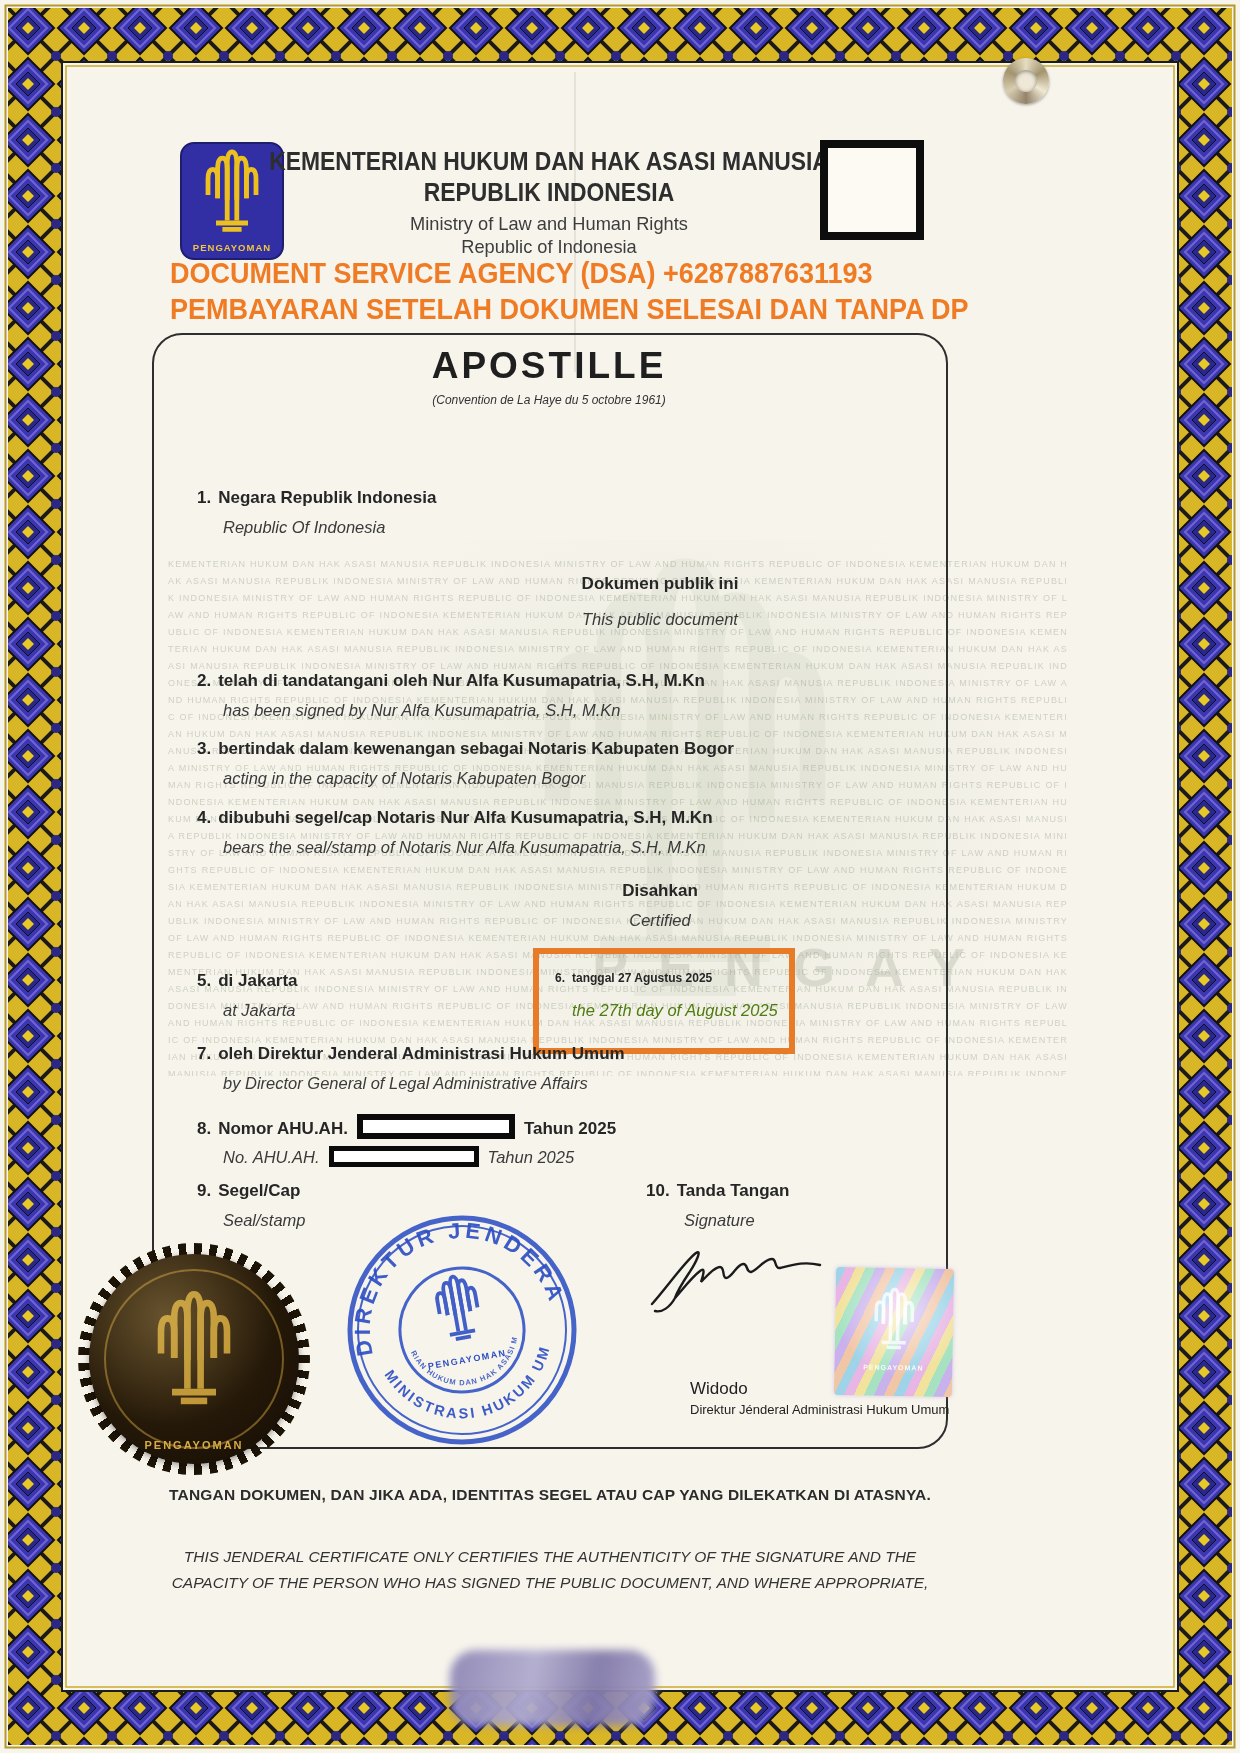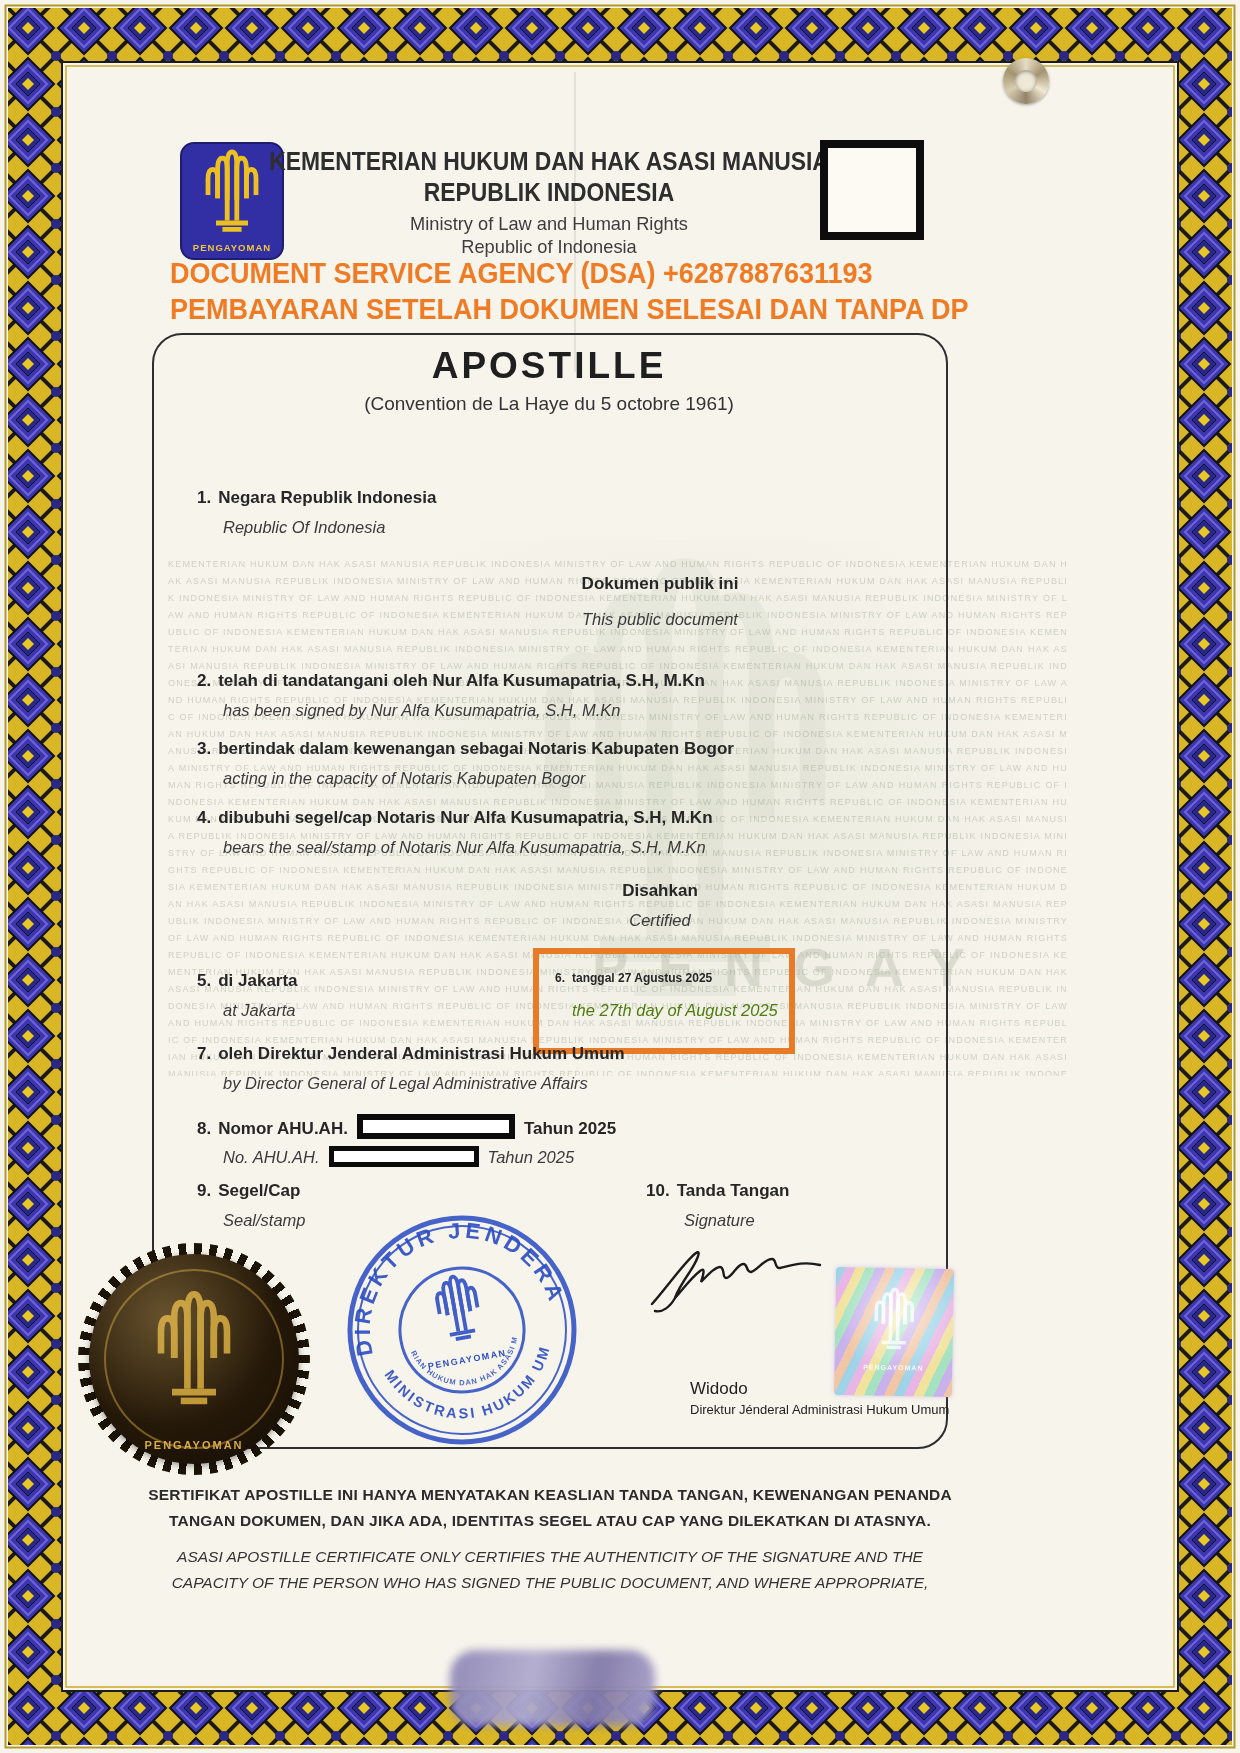--- a/index.html
+++ b/index.html
@@ -101,21 +101,21 @@
   <div class="hl2" style="top:236px">Republic of Indonesia</div>
 
   <div class="abs" style="left:820px;top:140px;width:88px;height:84px;border:8px solid #0d0d0d;background:#fcfaf3"></div>
 
   <div class="ag" style="top:256px">DOCUMENT SERVICE AGENCY (DSA) +6287887631193</div>
   <div class="ag" style="top:292px">PEMBAYARAN SETELAH DOKUMEN SELESAI DAN TANPA DP</div>
 
   <div class="abs" style="left:152px;top:333px;width:792px;height:1112px;border:2.5px solid #2e2e2e;border-radius:30px"></div>
 
   <div class="abs" style="left:549px;top:345px;transform:translateX(-50%);font-size:37px;font-weight:700;letter-spacing:3px;color:#1f1f1f">APOSTILLE</div>
-  <div class="abs" style="left:549px;top:393px;transform:translateX(-50%);font-size:19px;color:#333">(Convention de La Haye du 5 octobre 1961)</div>
+  <div class="abs" style="left:549px;top:393px;transform:translateX(-50%);font-size:12px;font-style:italic;color:#333">(Convention de La Haye du 5 octobre 1961)</div>
 
   <div class="it" style="top:488px"><span class="no">1.</span><span>Negara Republik Indonesia</span></div>
   <div class="en" style="top:518px">Republic Of Indonesia</div>
 
   <div class="ctr cb" style="top:574px">Dokumen publik ini</div>
   <div class="ctr ci" style="top:610px">This public document</div>
 
   <div class="it" style="top:671px"><span class="no">2.</span><span>telah di tandatangani oleh Nur Alfa Kusumapatria, S.H, M.Kn</span></div>
   <div class="en" style="top:701px">has been signed by Nur Alfa Kusumapatria, S.H, M.Kn</div>
 
@@ -195,25 +195,24 @@
     <svg class="abs" style="left:61px;top:38px" width="110" height="132" viewBox="0 0 100 120">
         <g color="#c79d38" opacity=".95">
           <use href="#treeShape" width="100" height="120"></use>
         </g>
       </svg>
     <div class="seal-cap">PENGAYOMAN</div>
     <div class="seal-glare"></div>
   </div>
 
   <div class="abs" style="left:110px;top:1482px;width:880px;text-align:center">
-    <div class="fid">SERTIFIKAT APOSTILLE INI HANYA MENYATAKAN KEASLIAN TANDA TANGAN, KEWENANGAN PENANDA</div>
     <div class="fid">TANGAN DOKUMEN, DAN JIKA ADA, IDENTITAS SEGEL ATAU CAP YANG DILEKATKAN DI ATASNYA.</div>
   </div>
   <div class="abs" style="left:110px;top:1544px;width:880px;text-align:center">
-    <div class="fen">ASASI APOSTILLE CERTIFICATE ONLY CERTIFIES THE AUTHENTICITY OF THE SIGNATURE AND THE</div>
+    <div class="fen">THIS JENDERAL CERTIFICATE ONLY CERTIFIES THE AUTHENTICITY OF THE SIGNATURE AND THE</div>
     <div class="fen">CAPACITY OF THE PERSON WHO HAS SIGNED THE PUBLIC DOCUMENT, AND WHERE APPROPRIATE,</div>
   </div>
 
   <div class="abs" style="left:1003px;top:58px;width:46px;height:46px">
     <div style="position:absolute;inset:0;border-radius:50%;background:conic-gradient(#e6dcc2,#a3946f,#f0e8d2,#93836a,#d8cdb0,#a3946f,#e6dcc2);box-shadow:0 1px 3px rgba(0,0,0,.35)"></div>
     <div style="position:absolute;inset:12px;border-radius:50%;background:#efe8d6;box-shadow:inset 0 1px 4px rgba(0,0,0,.45)"></div>
   </div>
 
   <div class="abs" style="left:450px;top:1650px;width:205px;height:76px;border-radius:26px;background:linear-gradient(100deg,#8d86b5,#b2adcf 40%,#827aa9 70%,#a8a1c9);filter:blur(4px);opacity:.95"></div>
 

